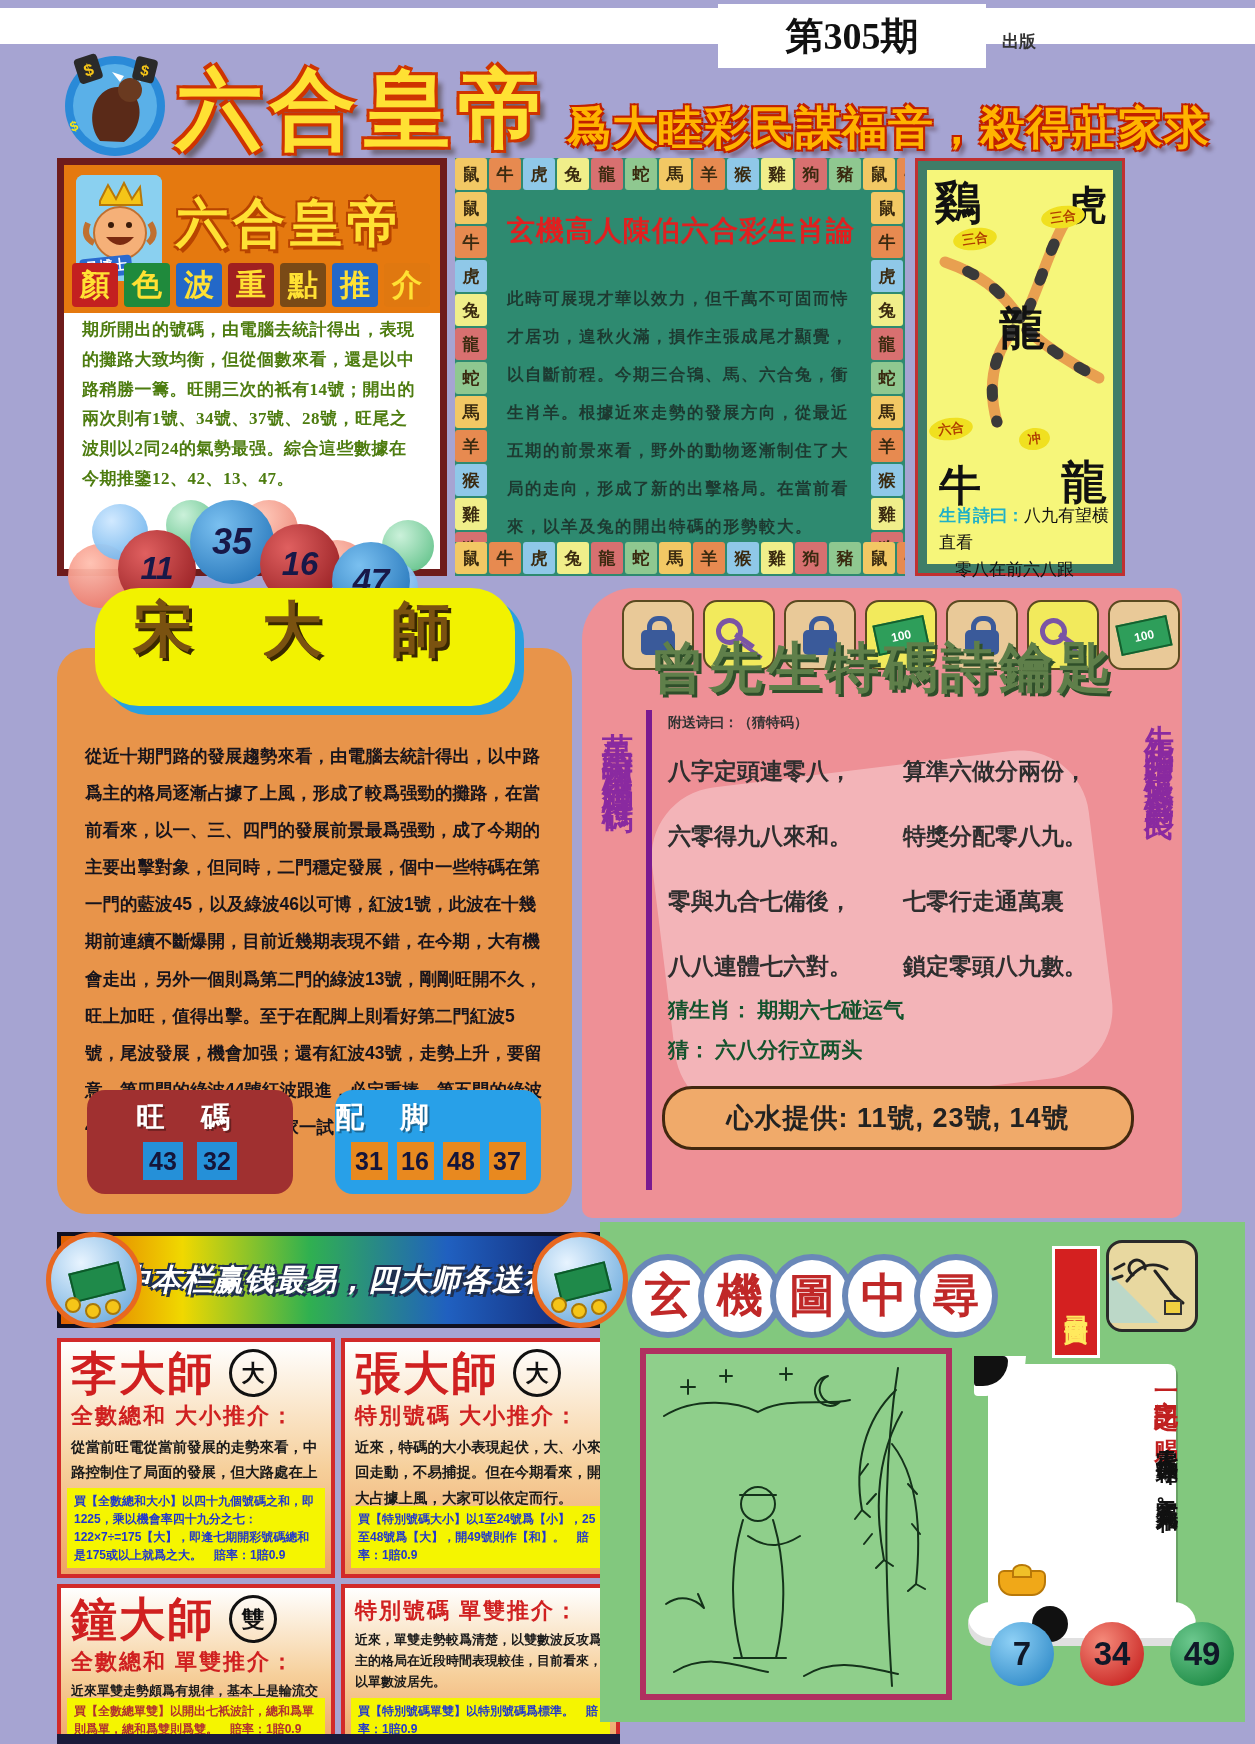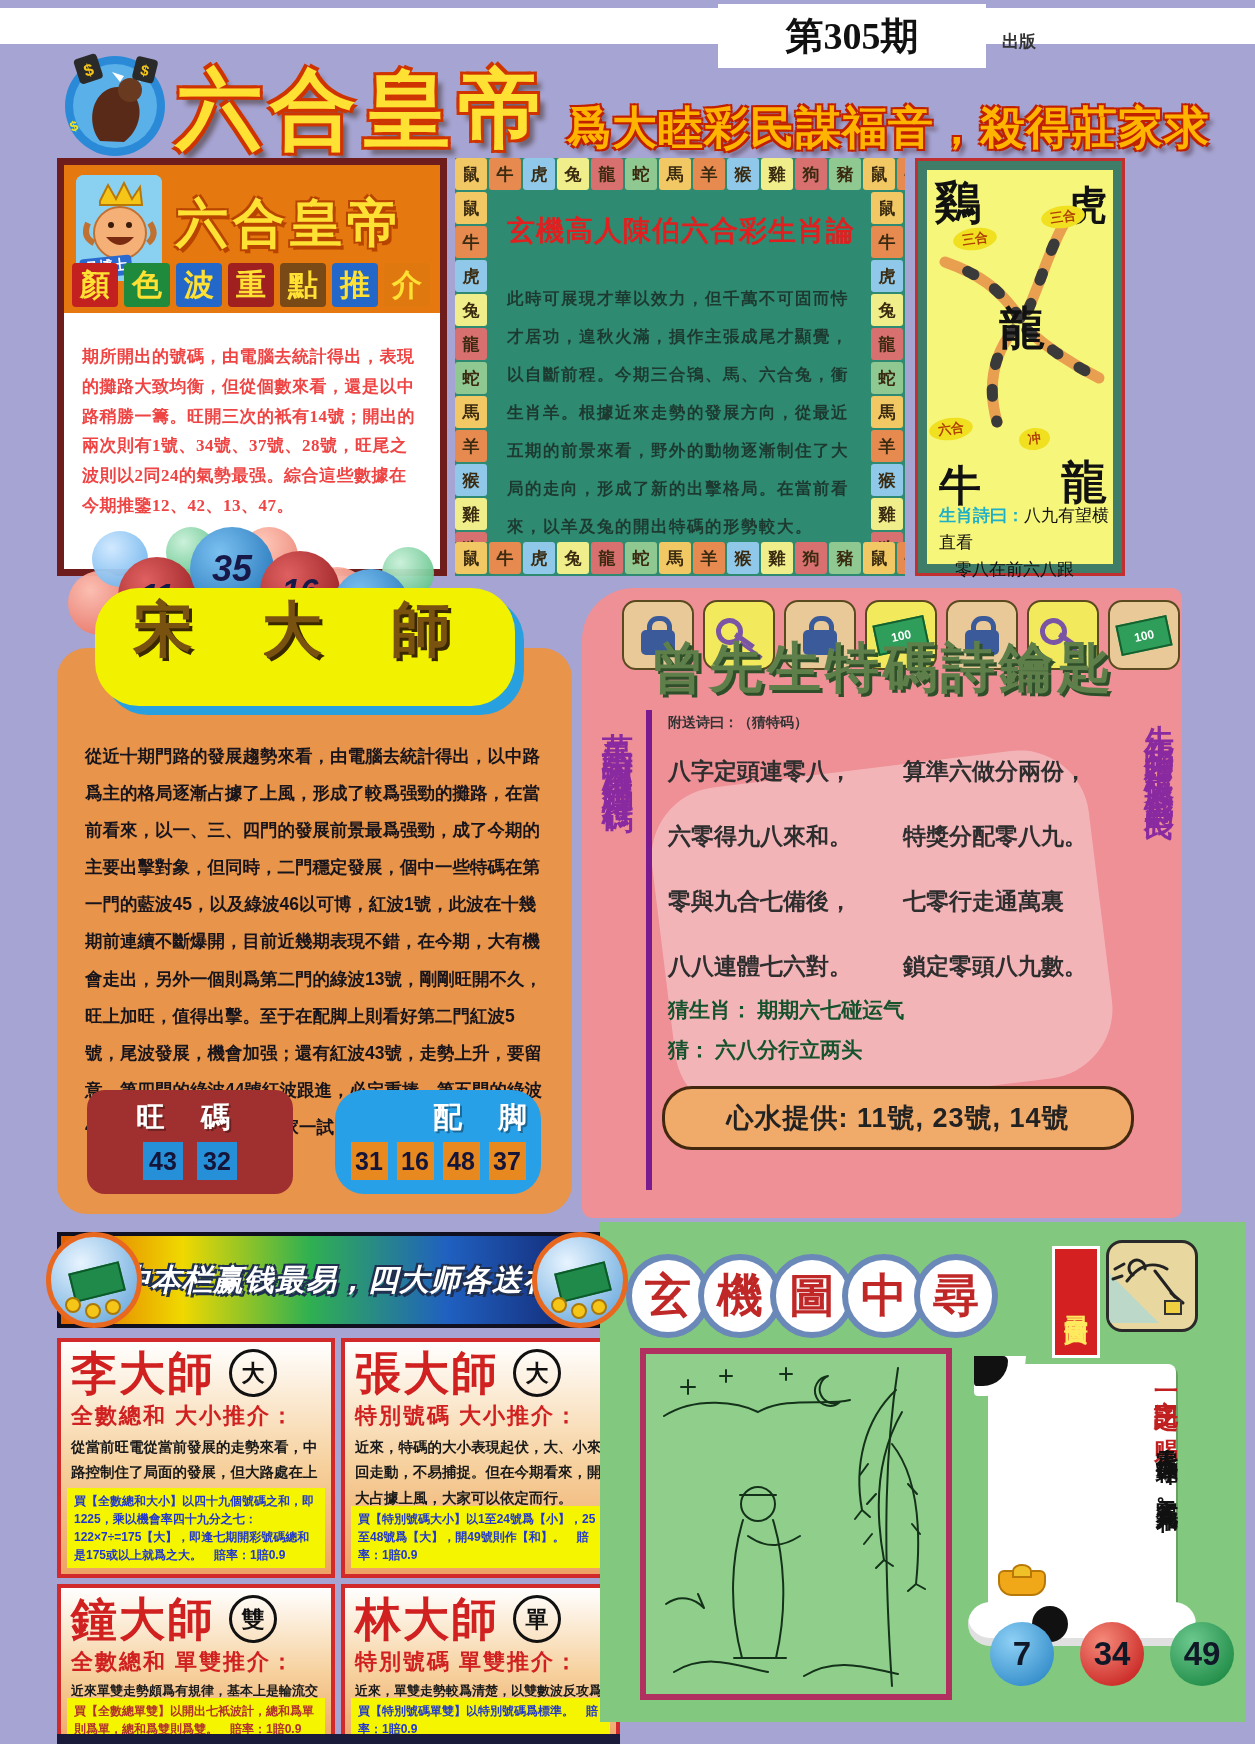--- a/index.html
+++ b/index.html
@@ -27,22 +27,22 @@
                   padding:1px 5px;border-radius:4px;transform:rotate(-6deg)}
   .cw-title{position:absolute;left:112px;top:24px;font-size:52px;font-weight:900;color:#ffe133;letter-spacing:5px;
     text-shadow:-2px -2px 0 #b84400,2px -2px 0 #b84400,-2px 2px 0 #b84400,3px 4px 0 #b84400}
   .cw-tiles{position:absolute;left:8px;bottom:6px;display:flex;gap:6px}
   .cw-tile{width:46px;height:44px;display:flex;align-items:center;justify-content:center;
            color:#ffe133;font-size:30px;font-weight:900;border-radius:4px}
   .cw-tile:nth-child(1){background:#c32020}.cw-tile:nth-child(2){background:#1f8a3c}
   .cw-tile:nth-child(3){background:#2368c8}.cw-tile:nth-child(4){background:#a02020}
   .cw-tile:nth-child(5){background:#7a4a16}.cw-tile:nth-child(6){background:#2368c8}
   .cw-tile:nth-child(7){background:#e07810}
-  .cw-body{padding:29px 18px 4px 18px;font-family:"Liberation Serif",serif;font-size:17px;line-height:1.75;
-           font-weight:bold;color:#ef4444;letter-spacing:.5px}
+  .cw-body{padding:2px 18px 4px 18px;font-family:"Liberation Serif",serif;font-size:17px;line-height:1.75;
+           font-weight:bold;color:#4d7c0f;letter-spacing:.5px}
   .cw-balls{position:relative;height:128px;margin-top:2px}
   .ball{position:absolute;border-radius:50%;display:flex;align-items:center;justify-content:center;
         font-weight:900;font-style:italic;color:#181848}
   .deco{opacity:.95}
 
   
   .panel-zl{left:455px;top:158px;width:450px;height:418px;background:#2e8a70;box-sizing:border-box;overflow:hidden}
   .zstrip{position:absolute;display:flex;gap:2px;overflow:hidden}
   .zs-top{left:0;top:0;width:450px;height:34px}
   .zs-bottom{left:0;top:384px;width:450px;height:34px}
@@ -74,21 +74,21 @@
   .panel-song{left:57px;top:648px;width:515px;height:566px;background:#e8944a;border-radius:30px}
   .song-bubble{left:95px;top:588px;width:420px;height:118px;background:#f2f200;border-radius:44px;
                box-shadow:9px 9px 0 #28a0e0;text-align:center;z-index:3}
   .song-name{margin-top:2px;font-size:60px;font-weight:900;color:#7a5210;letter-spacing:26px;
              text-shadow:3px 3px 0 #3a2800}
   .song-sub{margin-top:-8px;font-size:38px;font-weight:900;color:#17918a;letter-spacing:3px;
             text-shadow:2px 2px 0 #0a2a4a}
   .song-body{position:absolute;left:28px;top:90px;width:462px;color:#17141c;font-size:17.5px;
              line-height:2.12;font-weight:600}
   .wang-box{position:absolute;left:30px;top:442px;width:206px;height:104px;background:#a03030;border-radius:18px;text-align:center}
-  .peij-box{position:absolute;left:278px;top:442px;width:206px;height:104px;background:#28a0e8;border-radius:29px;text-align:right}
+  .peij-box{position:absolute;left:278px;top:442px;width:206px;height:104px;background:#28a0e8;border-radius:18px;text-align:left}
   .nb-label{margin-top:8px;color:#fff;font-size:29px;font-weight:900;letter-spacing:14px;
             text-shadow:2px 2px 0 rgba(0,0,0,.35)}
   .nb-row{display:flex;justify-content:center;gap:14px;margin-top:4px}
   .nb-tile{width:40px;height:38px;display:flex;align-items:center;justify-content:center;
            font-size:25px;font-weight:bold;color:#15153a}
   .wang-box .nb-tile{background:#2590d8}
   .peij-box .nb-row{gap:9px}
   .peij-box .nb-tile{background:#e8891f;width:37px}
 
   
@@ -466,24 +466,20 @@
   <div class="mpanel alt">
     <div class="mp-titlerow">
       <span class="mp-name">鐘大師</span>
       <span class="mp-badge">雙</span>
     </div>
     <div class="mp-sub">全數總和 單雙推介：</div>
     <div class="mp-body" style="font-size:13px;line-height:1.6">近來單雙走勢頗爲有規律，基本上是輪流交替上升，在今期，雙數波明顯呈上升之勢，必定是開雙數的局面。</div>
     <div class="mp-foot">買【全數總單雙】以開出七衹波計，總和爲單則爲單，總和爲雙則爲雙。　賠率：1賠0.9</div>
   </div>
   <div class="mpanel">
-    <div class="mp-titlerow">
-      <span class="mp-name">林大師</span>
-      <span class="mp-badge">單</span>
-    </div>
     <div class="mp-sub">特別號碼 單雙推介：</div>
     <div class="mp-body" style="font-size:13px;line-height:1.6">近來，單雙走勢較爲清楚，以雙數波反攻爲主的格局在近段時間表現較佳，目前看來，以單數波居先。</div>
     <div class="mp-foot">買【特別號碼單雙】以特別號碼爲標準。　賠率：1賠0.9</div>
   </div>
 </div>
 
 <div class="abs panel-myst">
   <div class="myst-title">
     <span class="myst-circle">玄</span>
     <span class="myst-circle">機</span>

